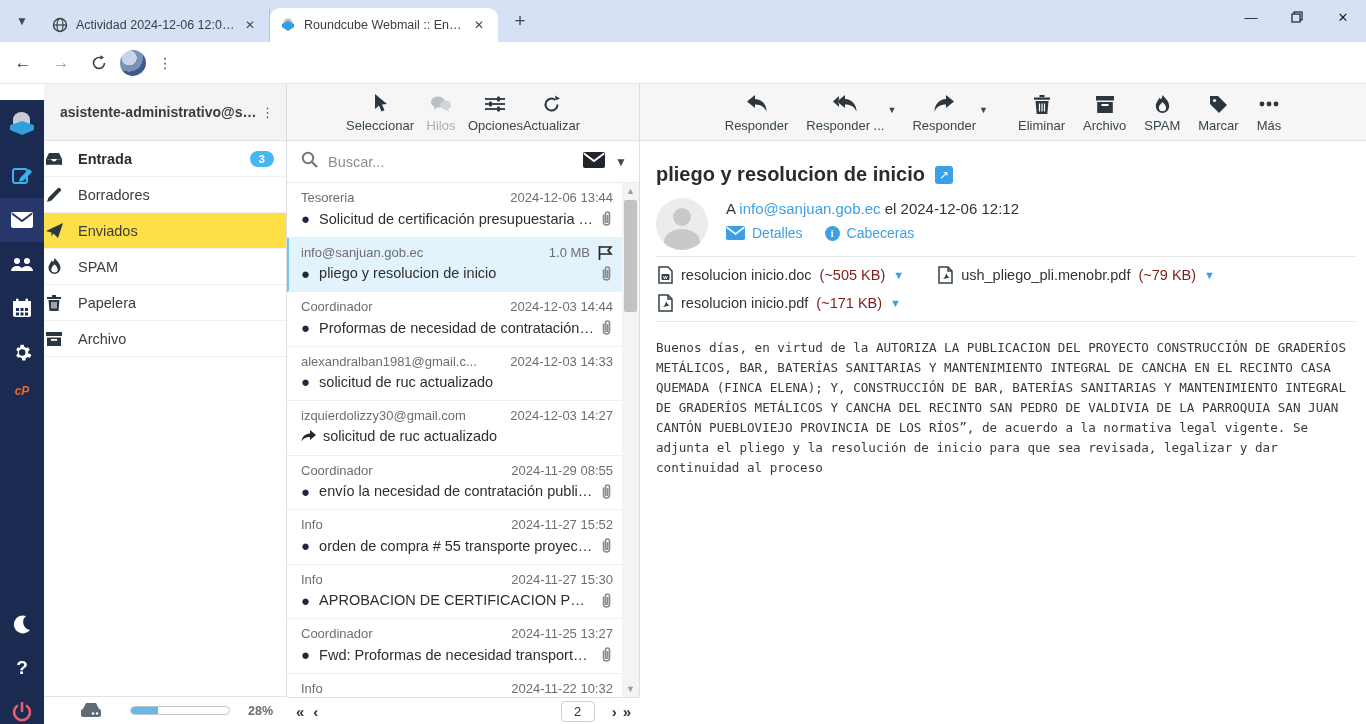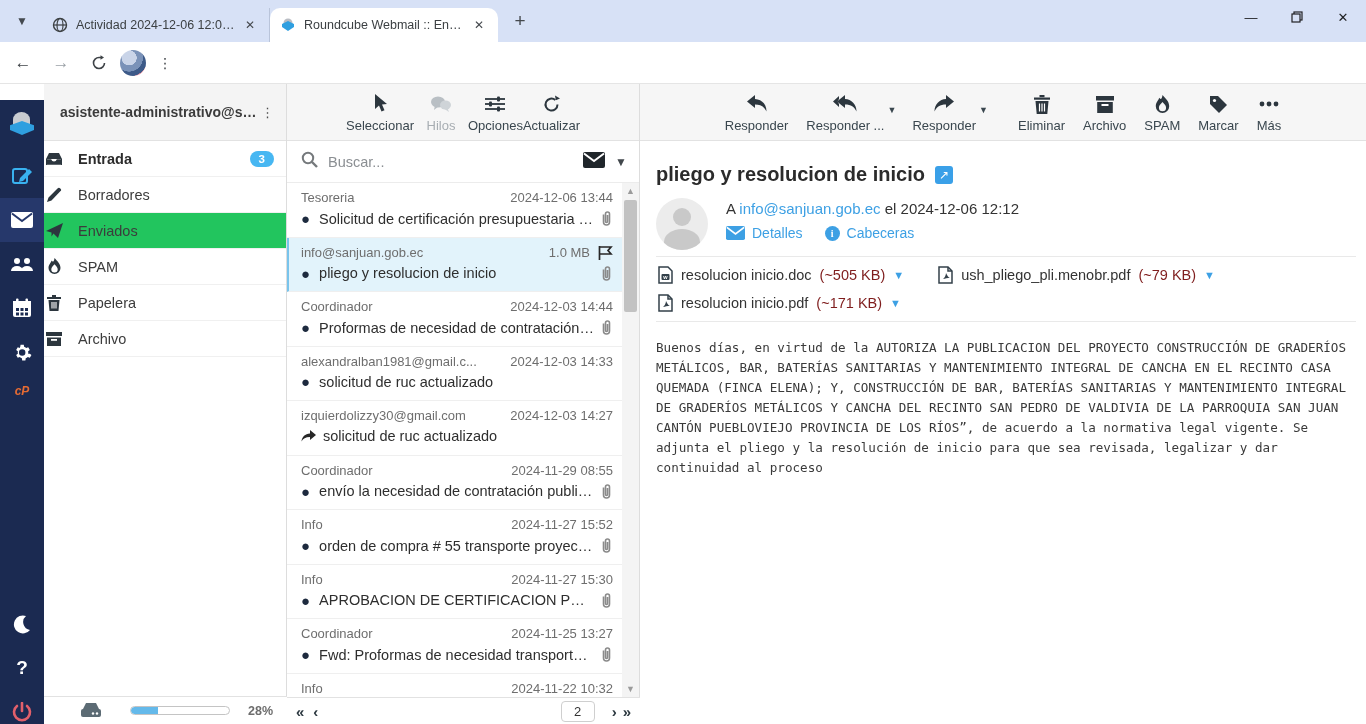--- a/index.html
+++ b/index.html
@@ -45,21 +45,21 @@
   .rail-bottom { display:flex; flex-direction:column; align-items:center; margin-bottom:6px; }
   .help-glyph { color:#fff; font-size:19px; font-weight:bold; }
   .power { color:#e2606b; }
 
   
   .folders-col { position:absolute; left:44px; top:0; width:243px; height:640px; background:#fff; border-right:1px solid #ddd; }
   .account-header { height:57px; background:#f4f4f4; border-bottom:1px solid #e2e2e2; display:flex; align-items:center; padding:0 8px 0 16px; }
   .account-email { flex:1; font-size:14px; font-weight:bold; color:#3b3b3b; white-space:nowrap; overflow:hidden; text-overflow:ellipsis; }
   .account-kebab { color:#4c4c4c; font-size:13px; padding:0 4px; }
   .folder-row { height:36px; display:flex; align-items:center; padding:0 12px 0 0; border-bottom:1px solid #f0f0f0; color:#38424a; }
-  .folder-row.selected { background:#22c55e; }
+  .folder-row.selected { background:#fde047; }
   .folder-row .f-ic { width:20px; margin-right:14px; color:#38424a; display:flex; justify-content:center; }
   .folder-label { flex:1; font-size:14.5px; color:#3c3c3c; }
   .folder-row.bold .folder-label { font-weight:bold; color:#2c2c2c; }
   .badge { background:#47b7f2; color:#fff; font-size:11.5px; font-weight:bold; border-radius:9px; padding:2px 9px; }
 
   .quota-bar { position:absolute; left:0; bottom:0; width:243px; height:28px; border-top:1px solid #e2e2e2; display:flex; align-items:center; background:#fff; }
   .disk-ic { margin-left:36px; color:#5c6b74; }
   .quota-track { width:100px; height:9px; border:1px solid #c4c4c4; border-radius:5px; margin-left:28px; overflow:hidden; background:#fff; }
   .quota-fill { height:100%; width:28%; background:#64b9ea; border-radius:5px 0 0 5px; }
   .quota-pct { margin-left:18px; font-size:12.5px; font-weight:bold; color:#6d6d6d; }

